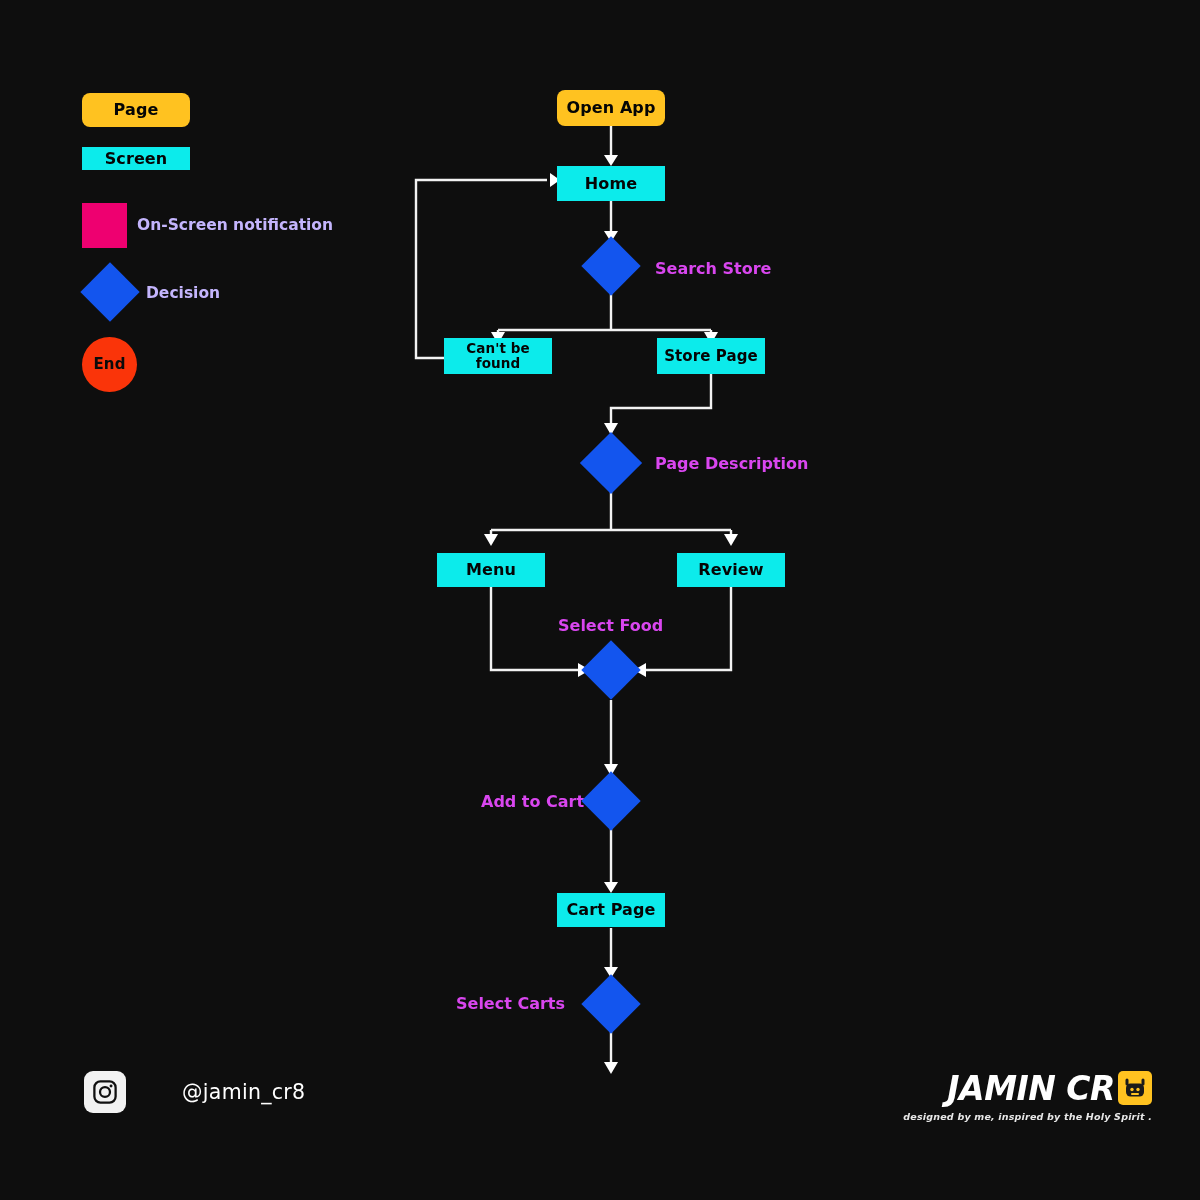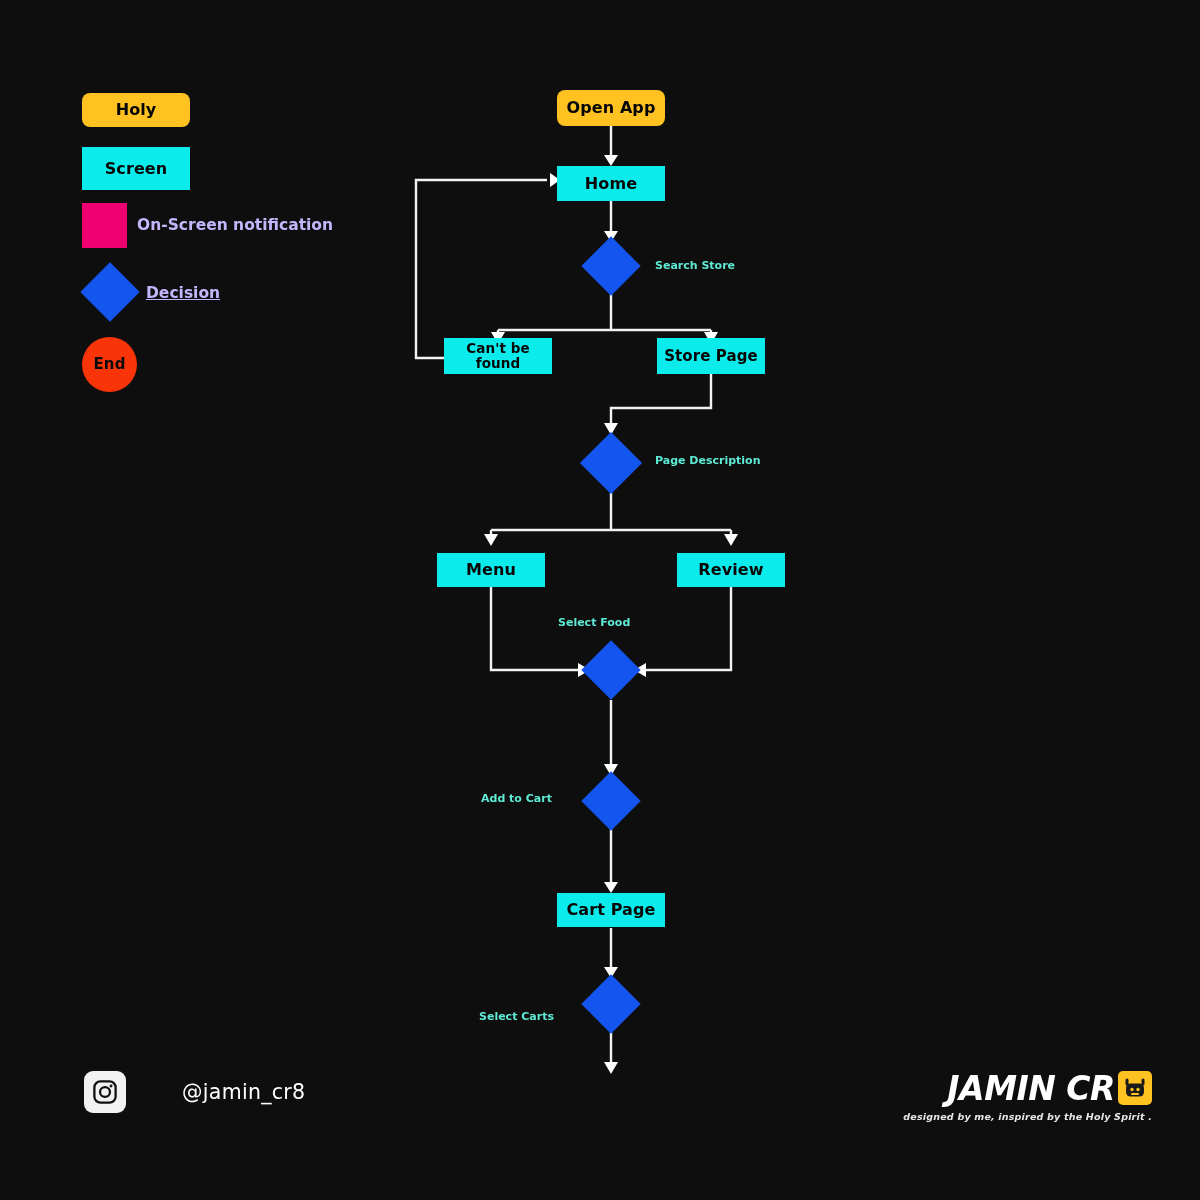--- a/index.html
+++ b/index.html
@@ -49,23 +49,23 @@
     position: absolute;
     color: #c4b5fd;
     font-weight: 700;
     font-size: 15.5px;
     white-space: nowrap;
   }
 
   
   .flow-label {
     position: absolute;
-    color: #5eead4;
-    font-weight: 700;
-    font-size: 11px;
+    color: #d946ef;
+    font-weight: 700;
+    font-size: 16px;
     white-space: nowrap;
   }
 
   
   #wires {
     position: absolute;
     left: 0; top: 0;
     width: 1200px; height: 1200px;
     pointer-events: none;
   }
@@ -120,32 +120,32 @@
   }
 </style>
 </head>
 <body>
 
 <div id="stage">
 
   <div>
 
     <div class="abs node start" style="left:82px; top:93px; width:108px; height:34px; font-size:16px;">
-      <span>Holy</span>
-    </div>
-
-    <div class="abs node screen" style="left:82px; top:147px; width:108px; height:43px; font-size:16px;">
+      <span>Page</span>
+    </div>
+
+    <div class="abs node screen" style="left:82px; top:147px; width:108px; height:23px; font-size:16px;">
       <span>Screen</span>
     </div>
 
     <div class="abs node pink" style="left:82px; top:203px; width:45px; height:45px;"></div>
     <div class="legend-label" style="left:137px; top:216px;">On-Screen notification</div>
 
     <div class="abs diamond" style="left:89px; top:271px; width:42px; height:42px;"></div>
-    <div class="legend-label" style="left:146px; top:284px;text-decoration:underline;">Decision</div>
+    <div class="legend-label" style="left:146px; top:284px;">Decision</div>
 
     <div class="abs node end" style="left:82px; top:337px; width:55px; height:55px; font-size:15px;">
       <span>End</span>
     </div>
   </div>
 
   <svg id="wires" viewBox="0 0 1200 1200" xmlns="http://www.w3.org/2000/svg">
 
     <line x1="611" y1="126" x2="611" y2="158"></line>
     <polygon points="604,155 618,155 611,166"></polygon>
@@ -221,21 +221,21 @@
     <div class="flow-label" style="left:558px; top:616px;">Select Food</div>
     <div class="abs diamond" style="left:590px; top:649px; width:42px; height:42px;"></div>
 
     <div class="flow-label" style="left:481px; top:792px;">Add to Cart</div>
     <div class="abs diamond" style="left:590px; top:780px; width:42px; height:42px;"></div>
 
     <div class="abs node screen" style="left:557px; top:893px; width:108px; height:34px; font-size:16px;">
       <span>Cart Page</span>
     </div>
 
-    <div class="flow-label" style="left:479px; top:994px;margin-top:16px;">Select Carts</div>
+    <div class="flow-label" style="left:456px; top:994px;">Select Carts</div>
     <div class="abs diamond" style="left:590px; top:983px; width:42px; height:42px;"></div>
   </div>
 
 
   <div class="social-row" style="left:84px; top:1071px;gap:36px;">
     <span class="social-badge">
       <svg width="26" height="26" viewBox="0 0 24 24" aria-hidden="true">
         <rect x="2.2" y="2.2" width="19.6" height="19.6" rx="5.6" ry="5.6" fill="none" stroke="#101010" stroke-width="2.1"></rect>
         <circle cx="12" cy="12" r="4.6" fill="none" stroke="#101010" stroke-width="2.1"></circle>
         <circle cx="17.6" cy="6.5" r="1.35" fill="#101010"></circle>

